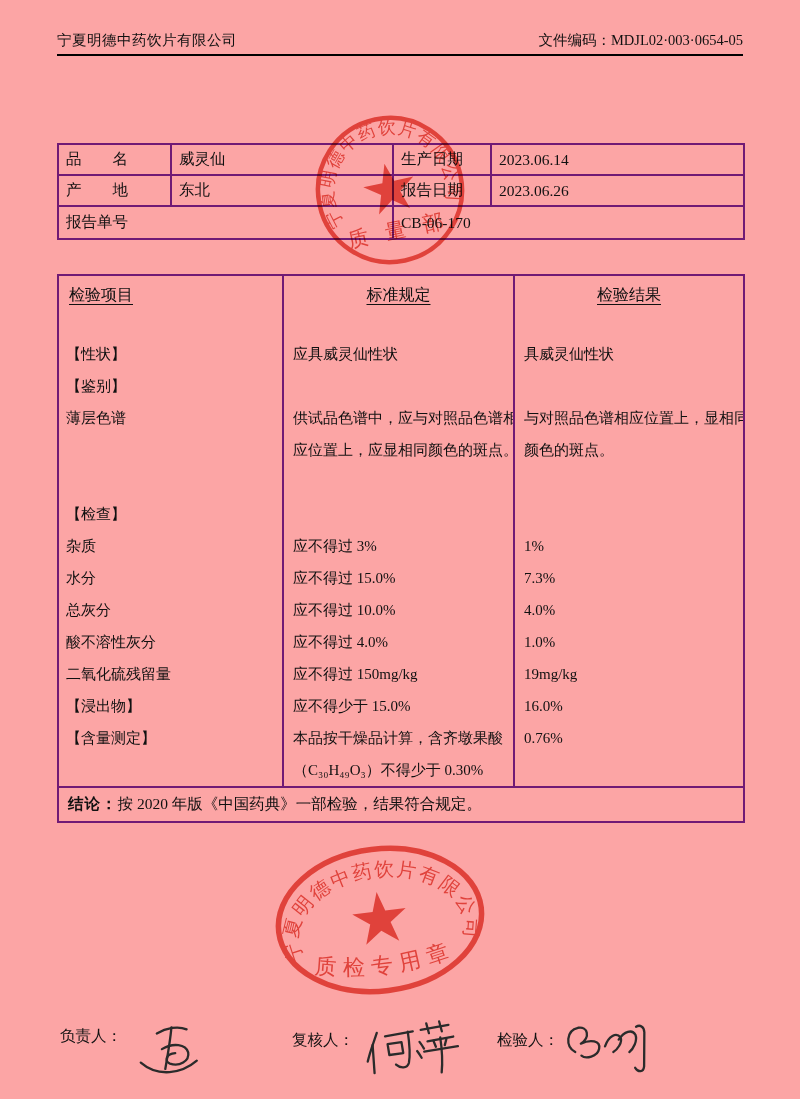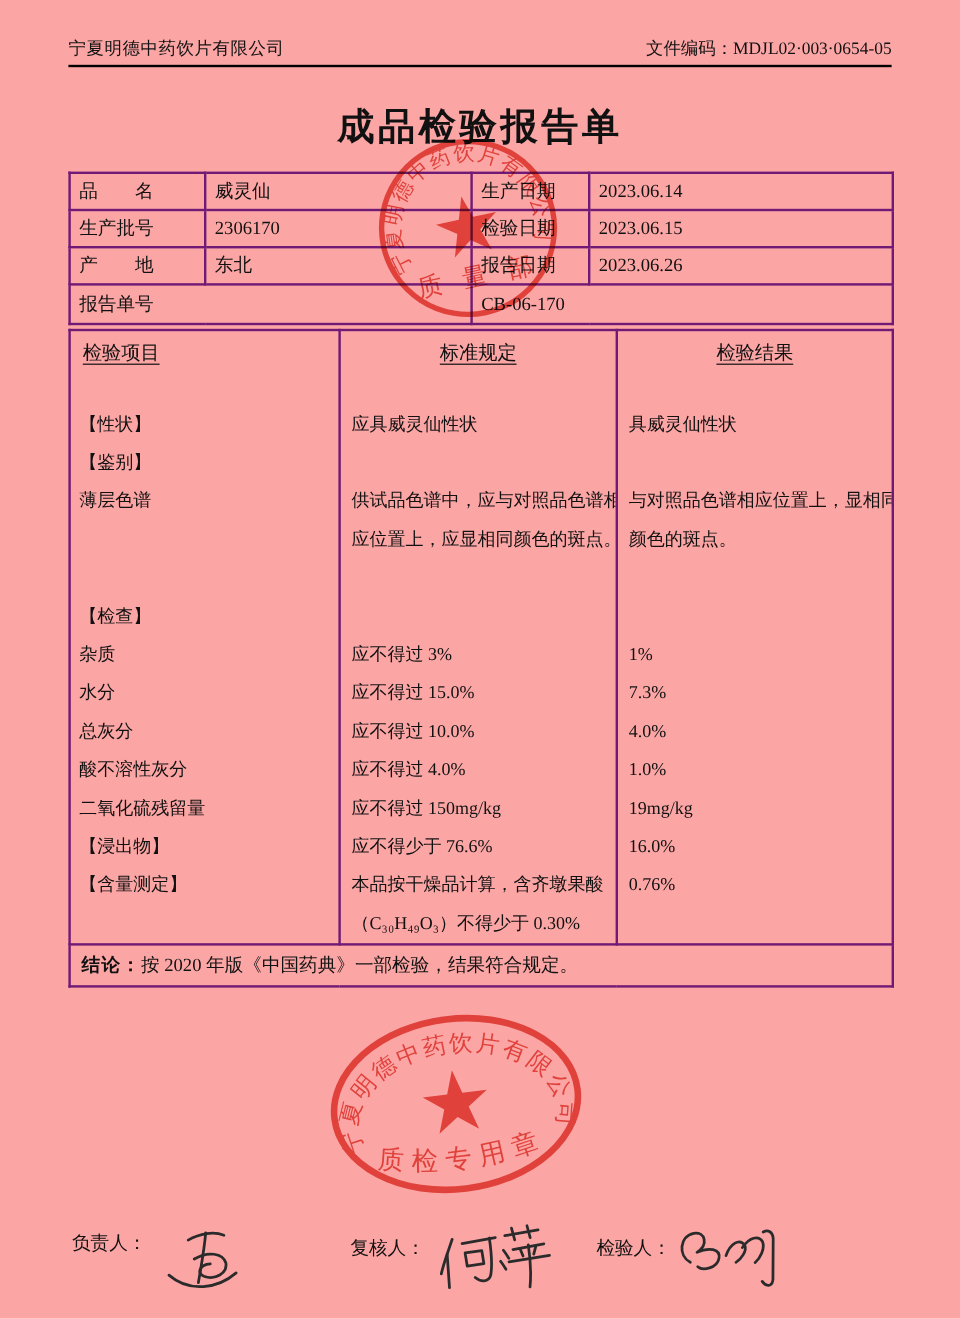--- a/index.html
+++ b/index.html
@@ -44,41 +44,34 @@
 </style>
 </head>
 <body>
 
 <div class="page">
 
   <div class="ph-company">宁夏明德中药饮片有限公司</div>
   <div class="ph-code">文件编码：MDJL02·003·0654-05</div>
   <div class="ph-rule"></div>
 
-  <div class="title">成品检验报告单</div>
 
   <table class="info-table">
     <colgroup>
         <col style="width:113px">
         <col style="width:222px">
         <col style="width:98px">
         <col style="width:253px">
       </colgroup>
     <tbody>
         <tr>
       <td>品　　名</td>
       <td>威灵仙</td>
       <td>生产日期</td>
       <td>2023.06.14</td>
-    </tr>
-    <tr>
-      <td>生产批号</td>
-      <td>2306170</td>
-      <td>检验日期</td>
-      <td>2023.06.15</td>
     </tr>
     <tr>
       <td>产　　地</td>
       <td>东北</td>
       <td>报告日期</td>
       <td>2023.06.26</td>
     </tr>
     <tr class="last">
       <td colspan="2">报告单号</td>
       <td colspan="2">CB-06-170</td>
@@ -120,21 +113,21 @@
               <div class="tline">&nbsp;</div>
               <div class="tline">供试品色谱中，应与对照品色谱相</div>
               <div class="tline">应位置上，应显相同颜色的斑点。</div>
               <div class="tline">&nbsp;</div>
               <div class="tline">&nbsp;</div>
               <div class="tline">应不得过 3%</div>
               <div class="tline">应不得过 15.0%</div>
               <div class="tline">应不得过 10.0%</div>
               <div class="tline">应不得过 4.0%</div>
               <div class="tline">应不得过 150mg/kg</div>
-              <div class="tline">应不得少于 76.6%</div>
+              <div class="tline">应不得少于 15.0%</div>
               <div class="tline">本品按干燥品计算，含齐墩果酸</div>
               <div class="tline">（C₃₀H₄₉O₃）不得少于 0.30%</div>
             </div>
       </td>
       <td class="bodycell">
         <div class="col-head head-center"><span>检验结果</span></div>
         <div class="linewrap pad-res" id="col-result">
               <div class="tline">具威灵仙性状</div>
               <div class="tline">&nbsp;</div>
               <div class="tline">与对照品色谱相应位置上，显相同</div>

